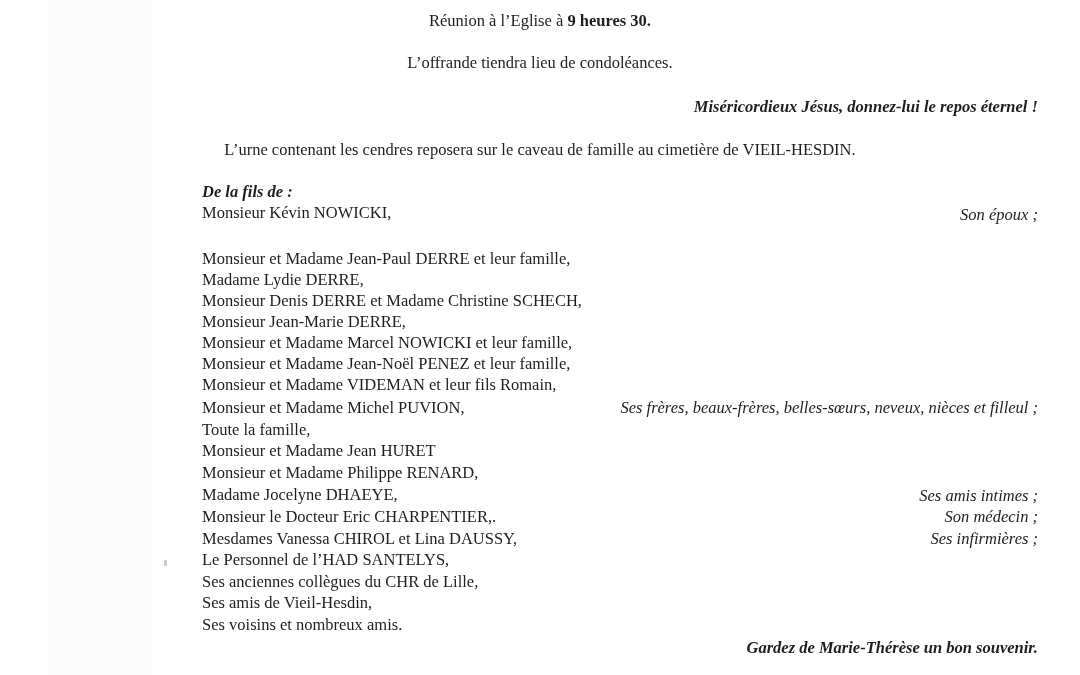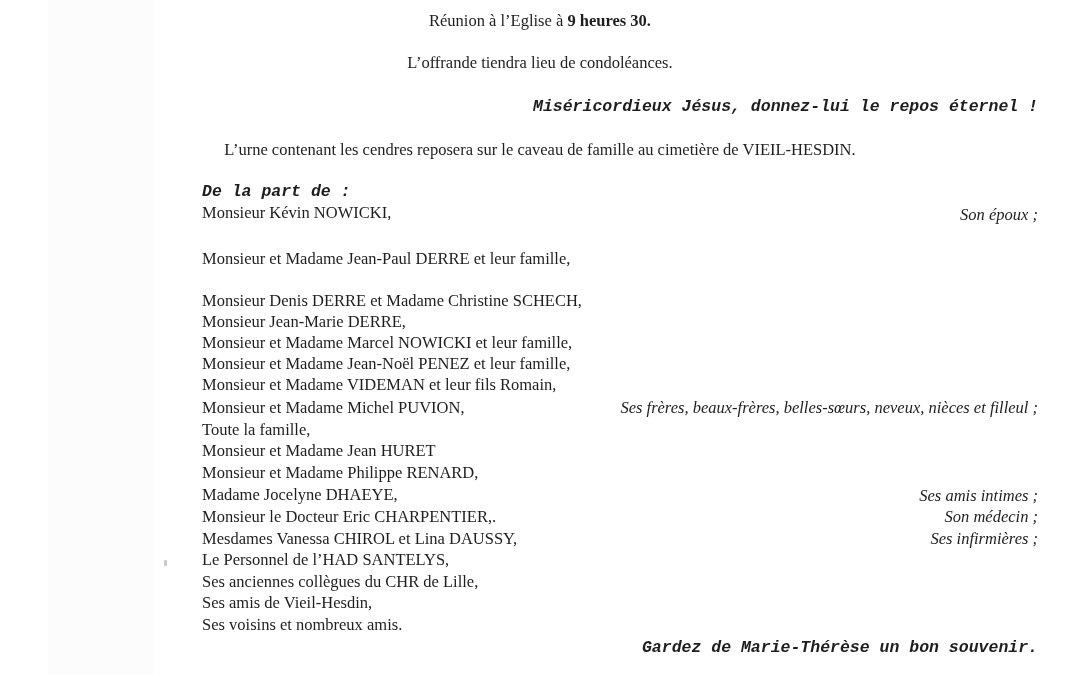--- a/index.html
+++ b/index.html
@@ -7,21 +7,21 @@
     width: 1080px; height: 675px; overflow: hidden;
     background: #ffffff;
     font-family: "Liberation Serif", serif;
     color: #1e1e1e;
     position: relative;
   }
   .page { position: absolute; left: 0; top: 0; width: 1080px; height: 675px; }
   .line { position: absolute; font-size: 16.5px; line-height: 21px; white-space: nowrap; margin-top: 8px; }
   .center { left: 0; width: 1080px; text-align: center; }
   .right { right: 42px; text-align: right; font-style: italic; }
-  .bi { font-weight: bold; font-style: italic; font-family: Liberation Mono, monospace; }
+  .bi { font-weight: bold; font-style: italic; }
   .b { font-weight: bold; }
   .left { left: 202px; }
   .scan-shade { position: absolute; left: 48px; top: 0; width: 105px; height: 675px; background: #fcfcfc; }
   .speck { position: absolute; left: 164px; top: 560px; width: 3px; height: 6px; background: #c8c8c8; border-radius: 1px; }
 </style>
 </head>
 <body>
 
 <div class="page">
   <div class="scan-shade"></div>
@@ -30,25 +30,26 @@
   <div class="line center" style="top:2px;">
     <span>Réunion à l’Eglise à </span><span class="b">9 heures 30.</span>
   </div>
 
   <div class="line center" style="top:44px;">L’offrande tiendra lieu de condoléances.</div>
 
   <div class="line right bi" style="top:88px;">Miséricordieux Jésus, donnez-lui le repos éternel !</div>
 
   <div class="line center" style="top:131px;font-family:Liberation Serif, serif;">L’urne contenant les cendres reposera sur le caveau de famille au cimetière de VIEIL-HESDIN.</div>
 
-  <div class="line left bi" style="top:173px;">De la part de :</div>
+  <div class="line left bi" style="top:173px;">De la fils de :</div>
   <div class="line left" style="top:194px;">Monsieur Kévin NOWICKI,</div>
   <div class="line right" style="top:196px;font-style:italic;">Son époux ;</div>
 
   <div class="line left" style="top:240px;">Monsieur et Madame Jean-Paul DERRE et leur famille,</div>
+  <div class="line left" style="top:261px;">Madame Lydie DERRE,</div>
   <div class="line left" style="top:282px;">Monsieur Denis DERRE et Madame Christine SCHECH,</div>
   <div class="line left" style="top:303px;">Monsieur Jean-Marie DERRE,</div>
   <div class="line left" style="top:324px;">Monsieur et Madame Marcel NOWICKI et leur famille,</div>
   <div class="line left" style="top:345px;">Monsieur et Madame Jean-Noël PENEZ et leur famille,</div>
   <div class="line left" style="top:366px;">Monsieur et Madame VIDEMAN et leur fils Romain,</div>
   <div class="line left" style="top:389px;">Monsieur et Madame Michel PUVION,</div>
   <div class="line right" style="top:389px;">Ses frères, beaux-frères, belles-sœurs, neveux, nièces et filleul ;</div>
 
   <div class="line left" style="top:411px;">Toute la famille,</div>
   <div class="line left" style="top:432px;">Monsieur et Madame Jean HURET</div>

